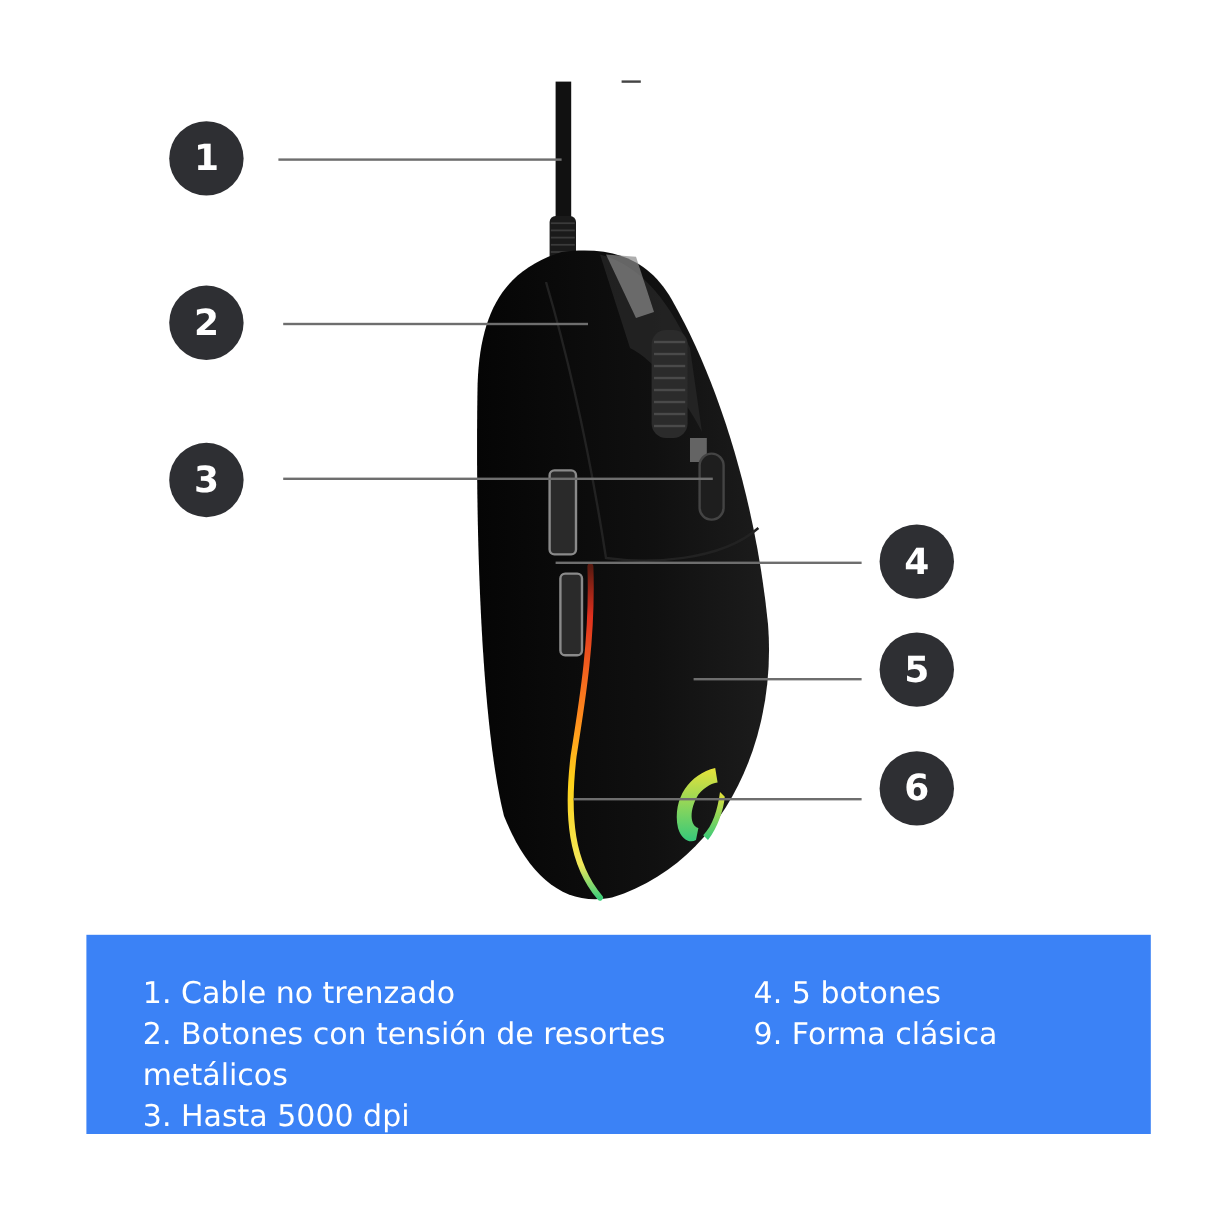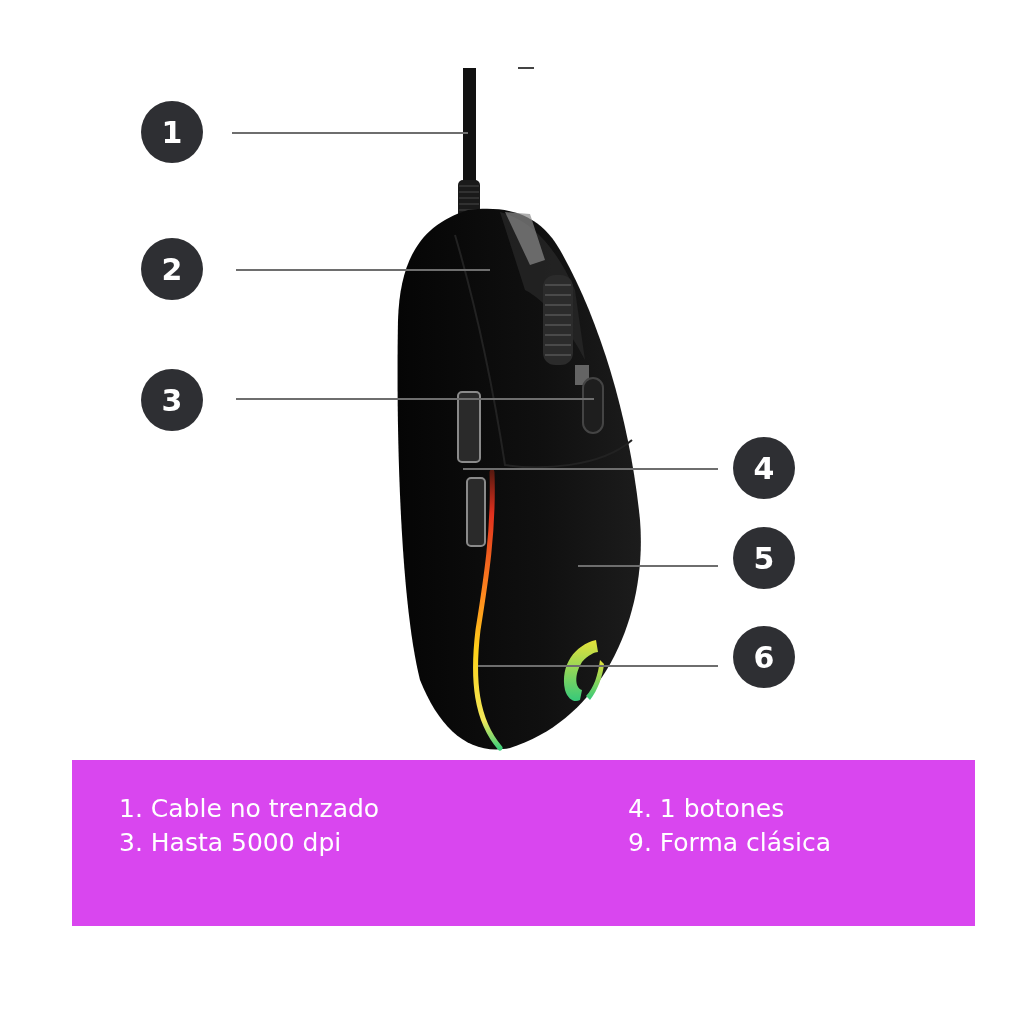--- a/index.html
+++ b/index.html
@@ -6,22 +6,22 @@
   body { width: 1024px; height: 1024px; position: relative; overflow: hidden; font-family: "DejaVu Sans", sans-serif; }
   .stage { position: absolute; left: 0; top: 0; width: 1024px; height: 1024px; }
   .badge {
     position: absolute; width: 62px; height: 62px; border-radius: 50%;
     background: #2e2f33; color: #ffffff; font-family: "DejaVu Sans", sans-serif;
     font-weight: bold; font-size: 30px; display: flex; align-items: center; justify-content: center;
   }
   .leader { position: absolute; height: 2px; background: #6e6e6e; }
   .mouse-svg { position: absolute; left: 0; top: 0; }
   .spec-box {
-    position: absolute; left: 72px; top: 760px; width: 887px; height: 166px;
-    background: #d946ef; color: #ffffff; padding-left: 16px;
+    position: absolute; left: 72px; top: 779px; width: 887px; height: 166px;
+    background: #3b82f6; color: #ffffff;
   }
   .col { position: absolute; top: 32px; font-family: "DejaVu Sans", sans-serif; font-size: 25px; line-height: 34px; }
   .col-left { left: 47px; width: 480px; }
   .col-right { left: 556px; width: 320px; }
   .spec-line { display: block; white-space: nowrap; }
   .spec-line.wrap { white-space: normal; }
 </style>
 </head>
 <body>
 
@@ -122,20 +122,21 @@
   <div class="badge" style="left:733px; top:527px;">
       <span>5</span>
     </div>
   <div class="badge" style="left:733px; top:626px;">
       <span>6</span>
     </div>
 
   <div class="spec-box">
     <div class="col col-left">
       <span class="spec-line">1. Cable no trenzado</span>
+      <span class="spec-line wrap">2. Botones con tensión de resortes metálicos</span>
       <span class="spec-line">3. Hasta 5000 dpi</span>
     </div>
     <div class="col col-right">
-      <span class="spec-line">4. 1 botones</span>
+      <span class="spec-line">4. 5 botones</span>
       <span class="spec-line">9. Forma clásica</span>
     </div>
   </div>
 </div>
 
 </body></html>

